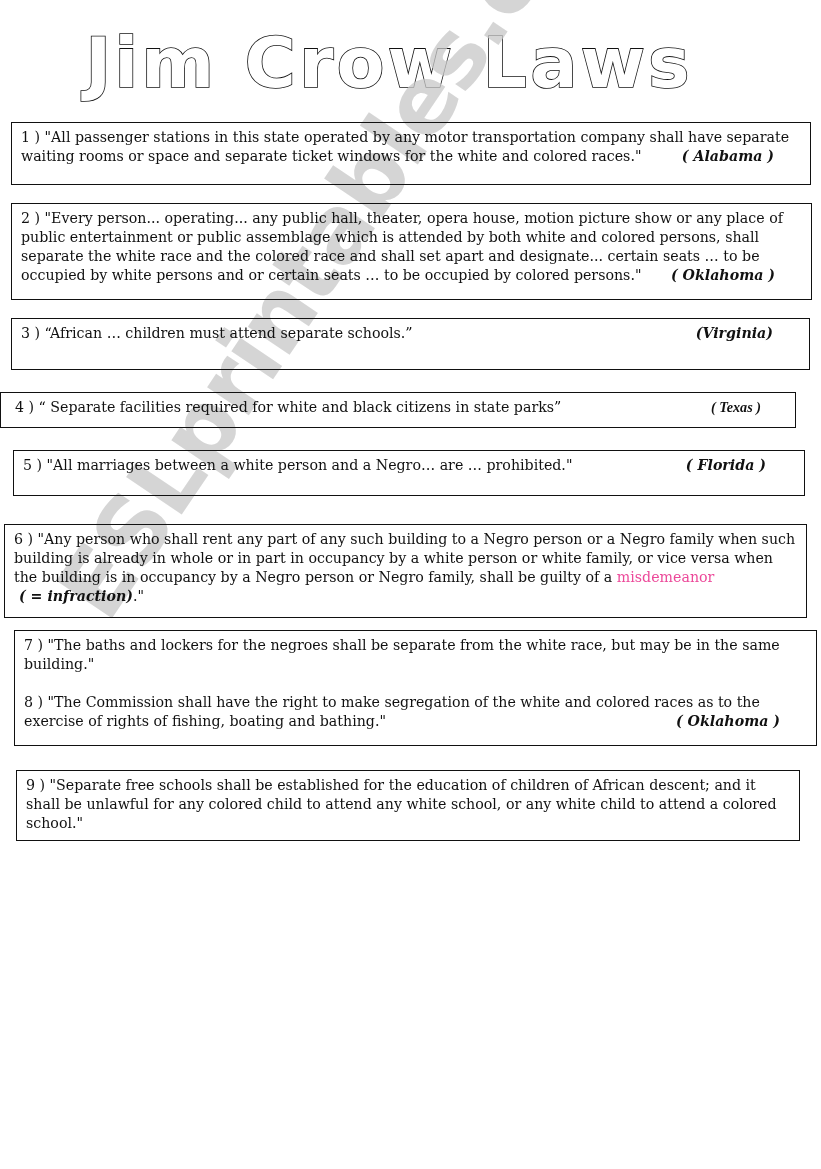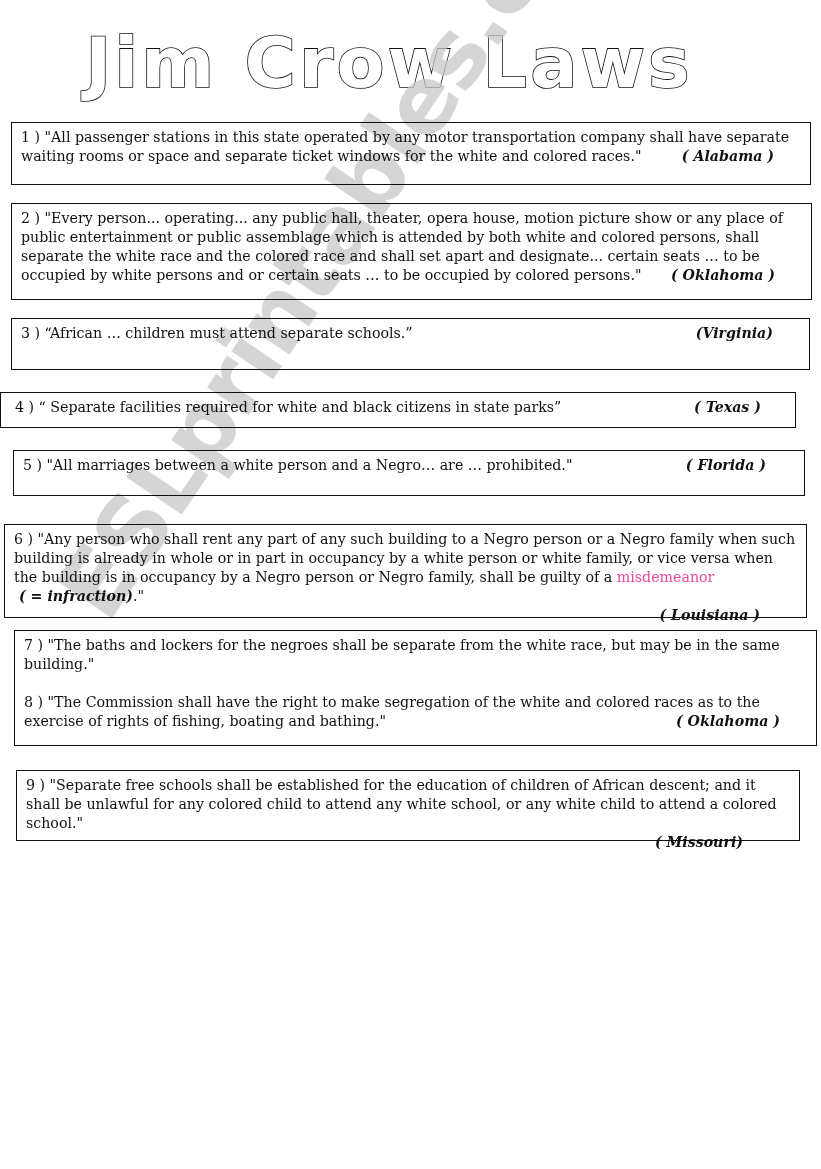--- a/index.html
+++ b/index.html
@@ -64,52 +64,50 @@
     <span>3 )</span>
     <span>“African … children must attend separate schools.”</span>
     <span class="state right">(Virginia)</span>
   </p>
 </div>
 
 <div class="box" style="left:0; top:392px; width:796px; height:36px; padding-left:14px;">
   <p>
     <span>4 )</span>
     <span>“ Separate facilities required for white and black citizens in state parks”</span>
-    <span class="state right" style="margin-right:26px;">( Texas )</span>
+    <span class="state right" style="margin-right:26px;font-family:Liberation Serif, serif;">( Texas )</span>
   </p>
 </div>
 
 <div class="box" style="left:13px; top:450px; width:792px; height:46px;">
   <p>
     <span>5 )</span>
     <span>"All marriages between a white person and a Negro… are … prohibited."</span>
     <span class="state right" style="margin-right:30px;">( Florida )</span>
   </p>
 </div>
 
 <div class="box" style="left:4px; top:524px; width:803px; height:94px;">
   <p>
     <span>6 )</span>
     <span>"Any person who shall rent any part of any such building to a Negro person or a Negro family when such building is already in whole or in part in occupancy by a white person or white family, or vice versa when the building is in occupancy by a Negro person or Negro family, shall be guilty of a </span><span class="blue">misdemeanor</span><span class="state" style="font-weight:bold;"> ( = infraction)</span><span>."</span>
-    <span class="state block">( Louisiana )</span>
   </p>
 </div>
 
 <div class="box" style="left:14px; top:630px; width:803px; height:116px;">
   <p>
     <span>7 )</span>
     <span>"The baths and lockers for the negroes shall be separate from the white race, but may be in the same building."</span>
   </p>
   <div class="gap"></div>
   <p>
     <span>8 )</span>
     <span>"The Commission shall have the right to make segregation of the white and colored races as to the exercise of rights of fishing, boating and bathing."</span>
     <span class="state right" style="">( Oklahoma )</span>
   </p>
 </div>
 
 <div class="box" style="left:16px; top:770px; width:784px; height:71px;">
   <p>
     <span>9 )</span>
     <span>"Separate free schools shall be established for the education of children of African descent; and it shall be unlawful for any colored child to attend any white school, or any white child to attend a colored school."</span>
-    <span class="state block" style="margin-right:48px;">( Missouri)</span>
   </p>
 </div>
 
 </body></html>

